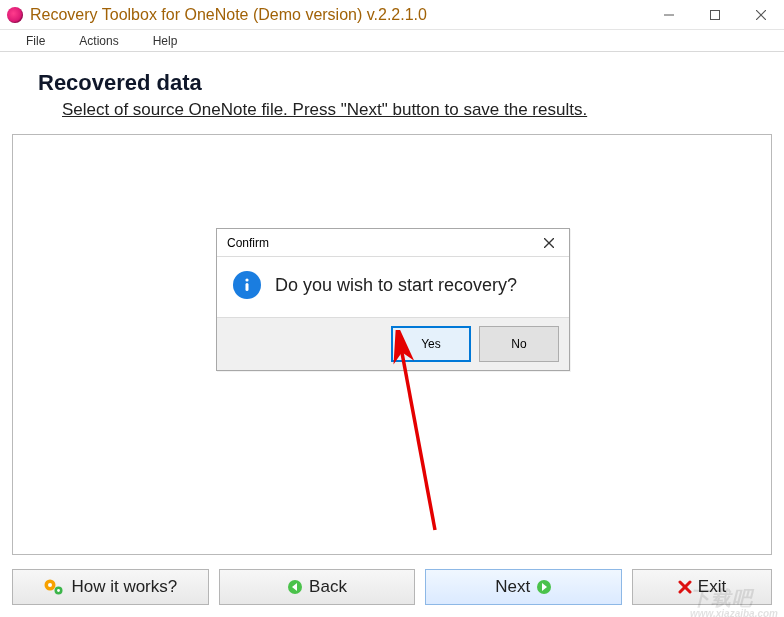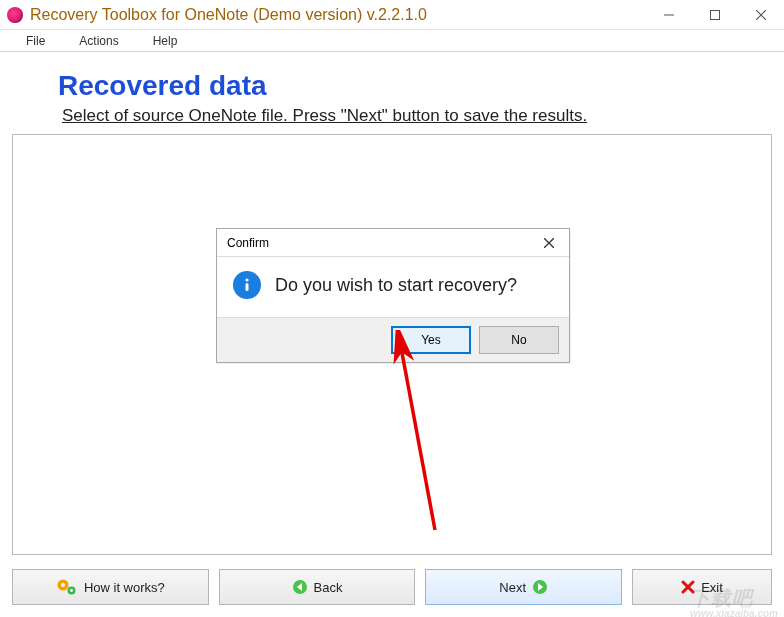--- a/index.html
+++ b/index.html
@@ -11,43 +11,43 @@
 .titlebar .title { flex: 1; font-size: 16px; color: #a16207; }
 .winbtn { width: 46px; height: 30px; display: flex; align-items: center; justify-content: center; color: #555; }
 .winbtn svg { display: block; }
 
 
 .menubar { height: 22px; display: flex; align-items: center; padding: 0 6px; font-size: 12px; color: #333; border-bottom: 1px solid #d9d9d9; }
 .menubar .item { margin-right: 14px; margin-left: 20px; }
 
 
 .header { padding: 18px 30px 10px 38px; }
-.header h1 { font-size: 28px; font-weight: bold; color: #1d4ed8; margin-left: 20px; }
+.header h1 { font-size: 22px; font-weight: bold; color: #0f172a; }
 .header p { font-size: 17px; color: #222; margin: 4px 0 0 24px; text-decoration: underline; }
 
 
 .main-panel { position: absolute; left: 12px; right: 12px; top: 134px; bottom: 62px; border: 1px solid #b9b9b9; background: #fff; }
 
 
 .footer { position: absolute; left: 12px; right: 12px; bottom: 12px; height: 36px; display: flex; gap: 10px; }
-.footer .btn { flex: 1; border: 1px solid #b5b5b5; background: linear-gradient(#f7f7f7,#e8e8e8); display: flex; align-items: center; justify-content: center; font-size: 13px; color: #222; gap: 6px; }
+.footer .btn { flex: 1; border: 1px solid #b5b5b5; background: linear-gradient(#f7f7f7,#e8e8e8); display: flex; align-items: center; justify-content: center; font-size: 17px; color: #222; gap: 6px; }
 .footer .btn .ico { display: inline-flex; }
 .footer .btn.next { background: linear-gradient(#f0f7ff,#dbeaff); border-color: #8db8e6; }
 .footer .btn.exit { flex: 0 0 140px; }
 
 
 .dialog { position: absolute; left: 216px; top: 228px; width: 354px; border: 1px solid #a8a8a8; background: #fff; box-shadow: 1px 1px 0 rgba(0,0,0,.05); }
 .dialog .dlg-title { height: 28px; display: flex; align-items: center; padding: 0 6px 0 10px; font-size: 12px; border-bottom: 1px solid #dcdcdc; }
 .dialog .dlg-title span { flex: 1; }
 .dialog .close { width: 28px; height: 22px; display: flex; align-items: center; justify-content: center; }
 .dialog .dlg-body { display: flex; align-items: center; padding: 14px 16px 18px 16px; font-size: 18px; color: #222; }
 .dialog .info-icon { width: 28px; height: 28px; border-radius: 50%; background: #1a7de0; display: flex; align-items: center; justify-content: center; margin-right: 14px; }
 .dialog .info-icon svg { display:block; }
 .dialog .dlg-foot { background: #f0f0f0; border-top: 1px solid #dcdcdc; padding: 8px 10px; display: flex; justify-content: flex-end; gap: 8px; }
-.dialog .dbtn { width: 80px; height: 28px; font-size: 12px; border: 1px solid #adadad; background: #e1e1e1; display: flex; align-items: center; justify-content: center; }
+.dialog .dbtn { width: 80px; height: 36px; font-size: 12px; border: 1px solid #adadad; background: #e1e1e1; display: flex; align-items: center; justify-content: center; }
 .dialog .dbtn.primary { border: 2px solid #0078d7; background: #e5f1fb; }
 
 
 .arrow { position: absolute; pointer-events: none; }
 
 
 .watermark { position: absolute; right: 6px; bottom: -2px; font-size: 20px; letter-spacing: 1px; color: rgba(0,0,0,.10); font-style: italic; font-weight: bold; }
 .watermark small { display:block; font-size:10px; text-align:right; letter-spacing:0; color: rgba(0,0,0,.12); margin-top:-4px;}
 </style>
 </head>

